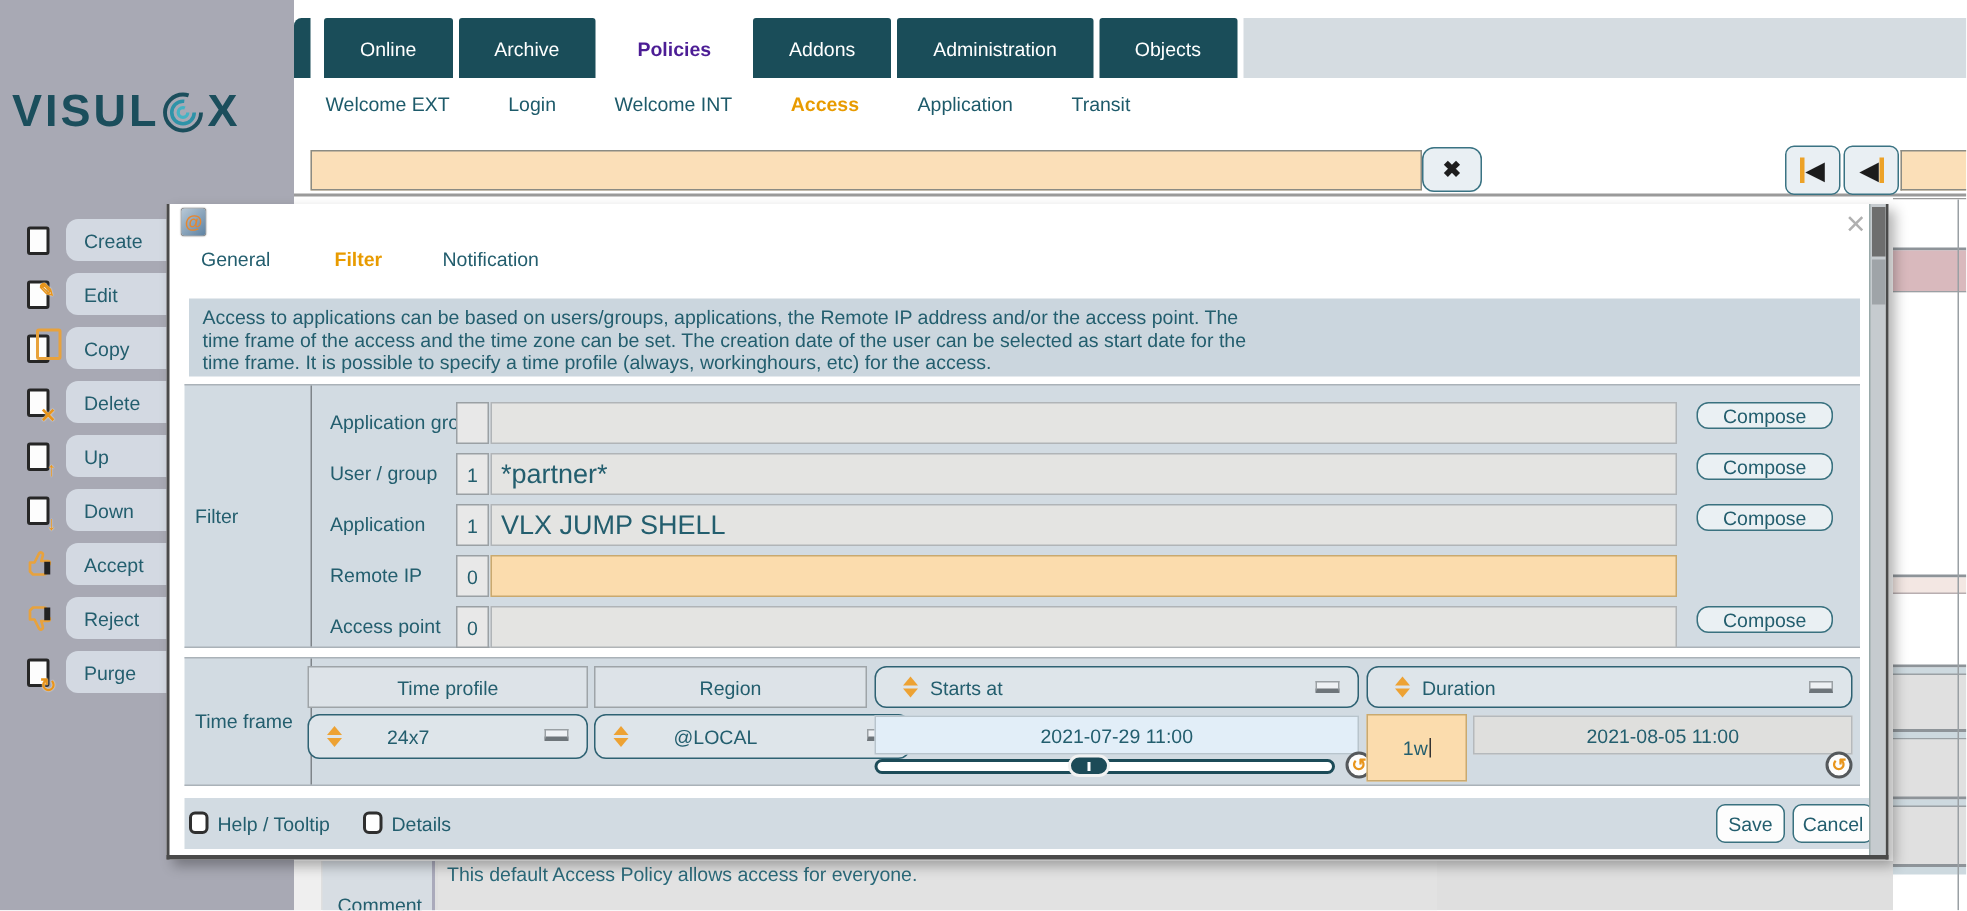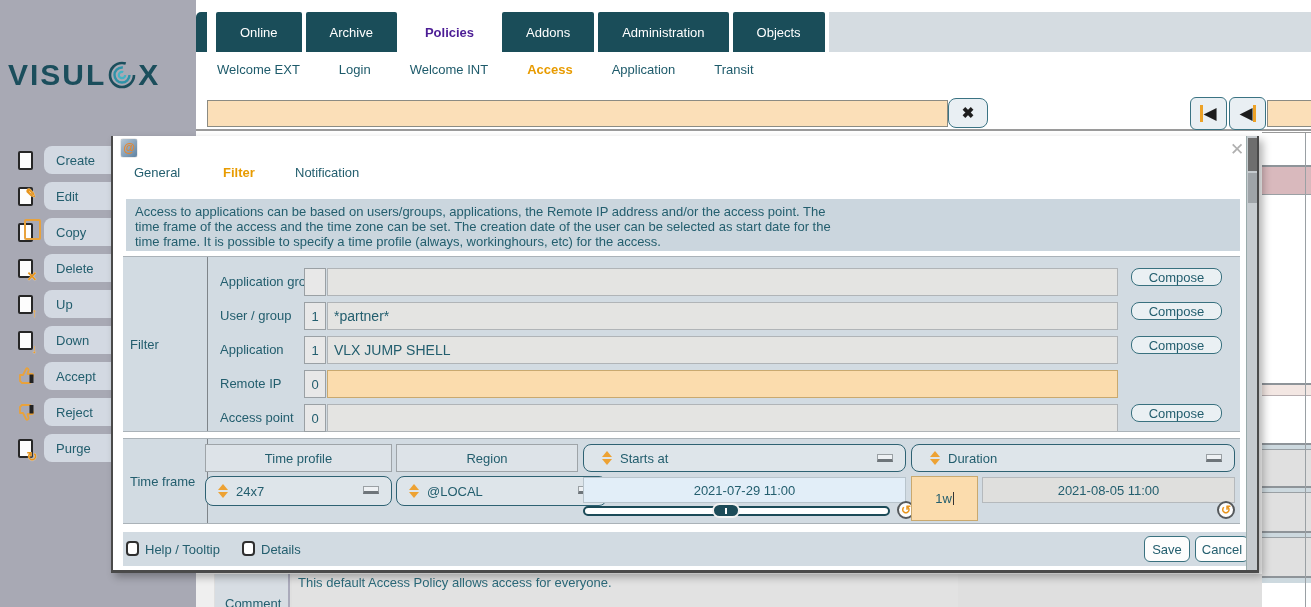--- a/index.html
+++ b/index.html
@@ -64,32 +64,32 @@
   .desc-box { position:absolute; left:13px; top:63px; width:1114px; height:52px; background:#cbd6de; }
   .desc-box p { width:714px; padding:5px 0 0 9px; font-size:13px; line-height:15px; color:#235e6e; }
 
   .panel { position:absolute; left:10px; width:1117px; background:#d2dbe2; border-top:1px solid #aab2b8; border-bottom:1px solid #aab2b8; }
   .panel .vdiv { position:absolute; left:84px; top:0; width:1px; height:100%; background:#7e8489; }
   .sec-label { position:absolute; left:7px; top:50%; transform:translateY(-50%); color:#235e6e; font-size:13px; }
 
   .filter-panel { top:120px; height:176px; }
   .frow-label { position:absolute; left:97px; color:#235e6e; font-size:13px; }
   .fcount { position:absolute; left:181px; width:22px; height:28px; background:#e8e8e8; border:1px solid #9aa0a4; color:#235e6e; font-size:13px; display:flex; align-items:center; justify-content:center; }
-  .fvalue { position:absolute; left:204px; width:791px; height:28px; background:#e4e4e2; border:1px solid #b0b4b7; color:#235e6e; font-size:14px; display:flex; align-items:center; padding-left:6px; }
+  .fvalue { position:absolute; left:204px; width:791px; height:28px; background:#e4e4e2; border:1px solid #b0b4b7; color:#235e6e; font-size:18px; display:flex; align-items:center; padding-left:6px; }
   .fvalue.hl { background:#fbdcad; border-color:#c9a96f; }
   .compose-btn { position:absolute; left:1008px; width:91px; height:18px; background:#eaf0f3; border:1px solid #39717f; border-radius:8px; color:#235e6e; font-size:13px; display:flex; align-items:center; justify-content:center; cursor:pointer; }
 
   .tf-panel { top:302px; height:86px; }
   .tf-head { position:absolute; top:5px; height:28px; background:#dde3e8; border:1px solid #9ea4a8; display:flex; align-items:center; justify-content:center; color:#235e6e; font-size:13px; }
   .tf-head.sortable { background:#dee5ea; border:1px solid #2e6273; border-radius:8px; justify-content:flex-start; padding-left:18px; cursor:pointer; }
   .dash-box { position:absolute; right:12px; top:9px; width:16px; height:8px; background:#eef1f4; border:1px solid #9aa0a4; border-bottom:3px solid #6e757a; }
   .diamond { display:inline-flex; flex-direction:column; align-items:center; margin-right:8px; }
   .diamond .up { width:0; height:0; border-left:5px solid transparent; border-right:5px solid transparent; border-bottom:6px solid #eda233; }
   .diamond .dn { width:0; height:0; margin-top:2px; border-left:5px solid transparent; border-right:5px solid transparent; border-top:6px solid #eda233; }
-  .dropdown { position:absolute; top:37px; height:30px; background:#dee5ea; border:1px solid #2e6273; border-radius:8px; display:flex; align-items:center; padding-left:12px; color:#235e6e; font-size:13px; cursor:pointer; }
+  .dropdown { position:absolute; top:37px; height:30px; background:#dee5ea; border:1px solid #2e6273; border-radius:8px; display:flex; align-items:center; padding-left:12px; color:#235e6e; font-size:13px; cursor:pointer;gap:22px; }
   .date-field { position:absolute; height:26px; font-size:13px; color:#235e6e; display:flex; align-items:center; justify-content:center; }
   .starts-field { left:460px; top:38px; width:323px; background:#e2eef8; border:1px solid #b8c4cc; }
   .end-field { left:859px; top:38px; width:253px; background:#dfdfdd; border:1px solid #b5b9bc; }
   .duration-input { position:absolute; left:788px; top:37px; width:67px; height:45px; background:#fbdcad; border:1px solid #c9a96f; display:flex; align-items:center; justify-content:center; color:#235e6e; font-size:13px; }
   .caret { display:inline-block; width:1px; height:13px; background:#333; margin-left:1px; }
   .slider { position:absolute; left:460px; top:67px; width:307px; height:10px; background:#ffffff; border:2px solid #1c4b58; border-radius:5px; cursor:pointer; }
   .slider .thumb { position:absolute; left:42%; top:-5px; width:28px; height:15px; background:#1c4b58; border:2px solid #f2f2f2; border-radius:8px; display:flex; align-items:center; justify-content:center; }
   .slider .tick { width:2px; height:6px; background:#ffffff; }
   .reset-btn { position:absolute; width:18px; height:18px; border-radius:50%; background:#fdfdfd; border:2px solid #55595c; color:#e8951c; font-size:12px; font-weight:bold; line-height:14px; text-align:center; cursor:pointer; }
   .reset1 { left:774px; top:62px; }

